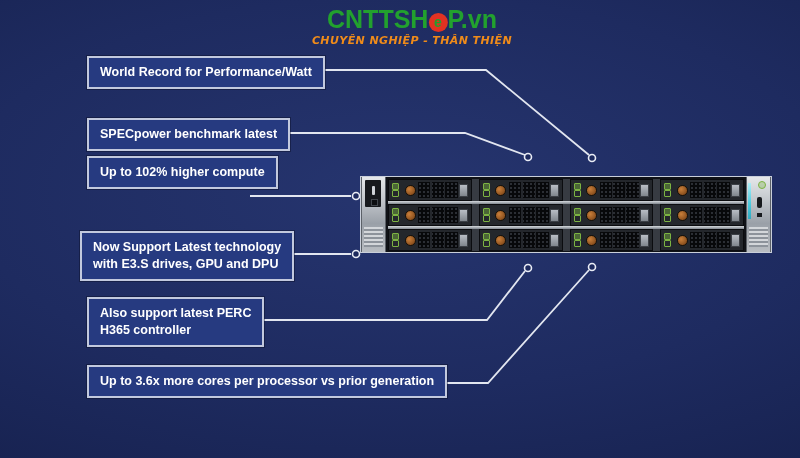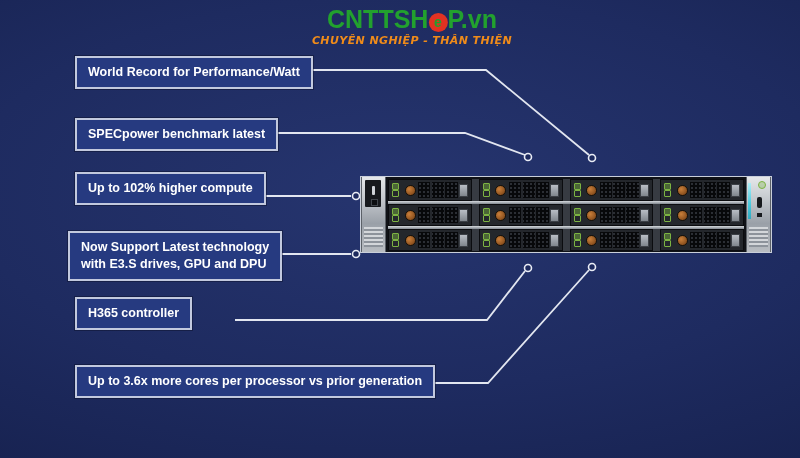--- a/index.html
+++ b/index.html
@@ -21,26 +21,27 @@
   .tagline{font-family:"DejaVu Sans",sans-serif;color:#ef8b1a;font-size:11px;font-weight:bold;
         font-style:italic;letter-spacing:.4px;margin-top:2px;white-space:nowrap;}
 
   
   .callout{
     position:absolute;z-index:2;
     background:#263a80;border:2px solid #c2c9de;
     color:#ffffff;font-weight:bold;font-size:12.5px;line-height:1.35;
     padding:6px 11px;box-sizing:border-box;
     box-shadow:0 0 0 1px rgba(10,16,40,.45);
+    margin-left:12px;
   }
   .callout .l{display:block;}
   .callout.one{white-space:nowrap;}
   .c1{left:75px;top:56px;}
   .c2{left:75px;top:118px;}
-  .c3{left:75px;top:172px;}
+  .c3{left:75px;top:156px;}
   .c4{left:68px;top:231px;}
   .c5{left:75px;top:297px;}
   .c6{left:75px;top:365px;text-align:center;}
 
   
   svg.connectors{position:absolute;left:0;top:0;z-index:1;}
   svg.connectors polyline{fill:none;stroke:#e2e6f0;stroke-width:1.8;}
   svg.connectors circle{fill:#1d2a5e;stroke:#e9ecf5;stroke-width:1.6;}
 
   
@@ -109,20 +110,21 @@
   <span class="l">SPECpower benchmark latest</span>
 </div>
 <div class="callout c3">
   <span class="l">Up to 102% higher compute</span>
 </div>
 <div class="callout c4">
   <span class="l">Now Support Latest technology</span>
   <span class="l">with E3.S drives, GPU and DPU</span>
 </div>
 <div class="callout c5">
+  <span class="l">Also support latest PERC</span>
   <span class="l">H365 controller</span>
 </div>
 <div class="callout one c6">
   <span class="l">Up to 3.6x more cores per processor vs prior generation</span>
 </div>
 
 <div class="server">
   <div class="ear left">
     <div class="top-block">
       <div class="slot"></div>

